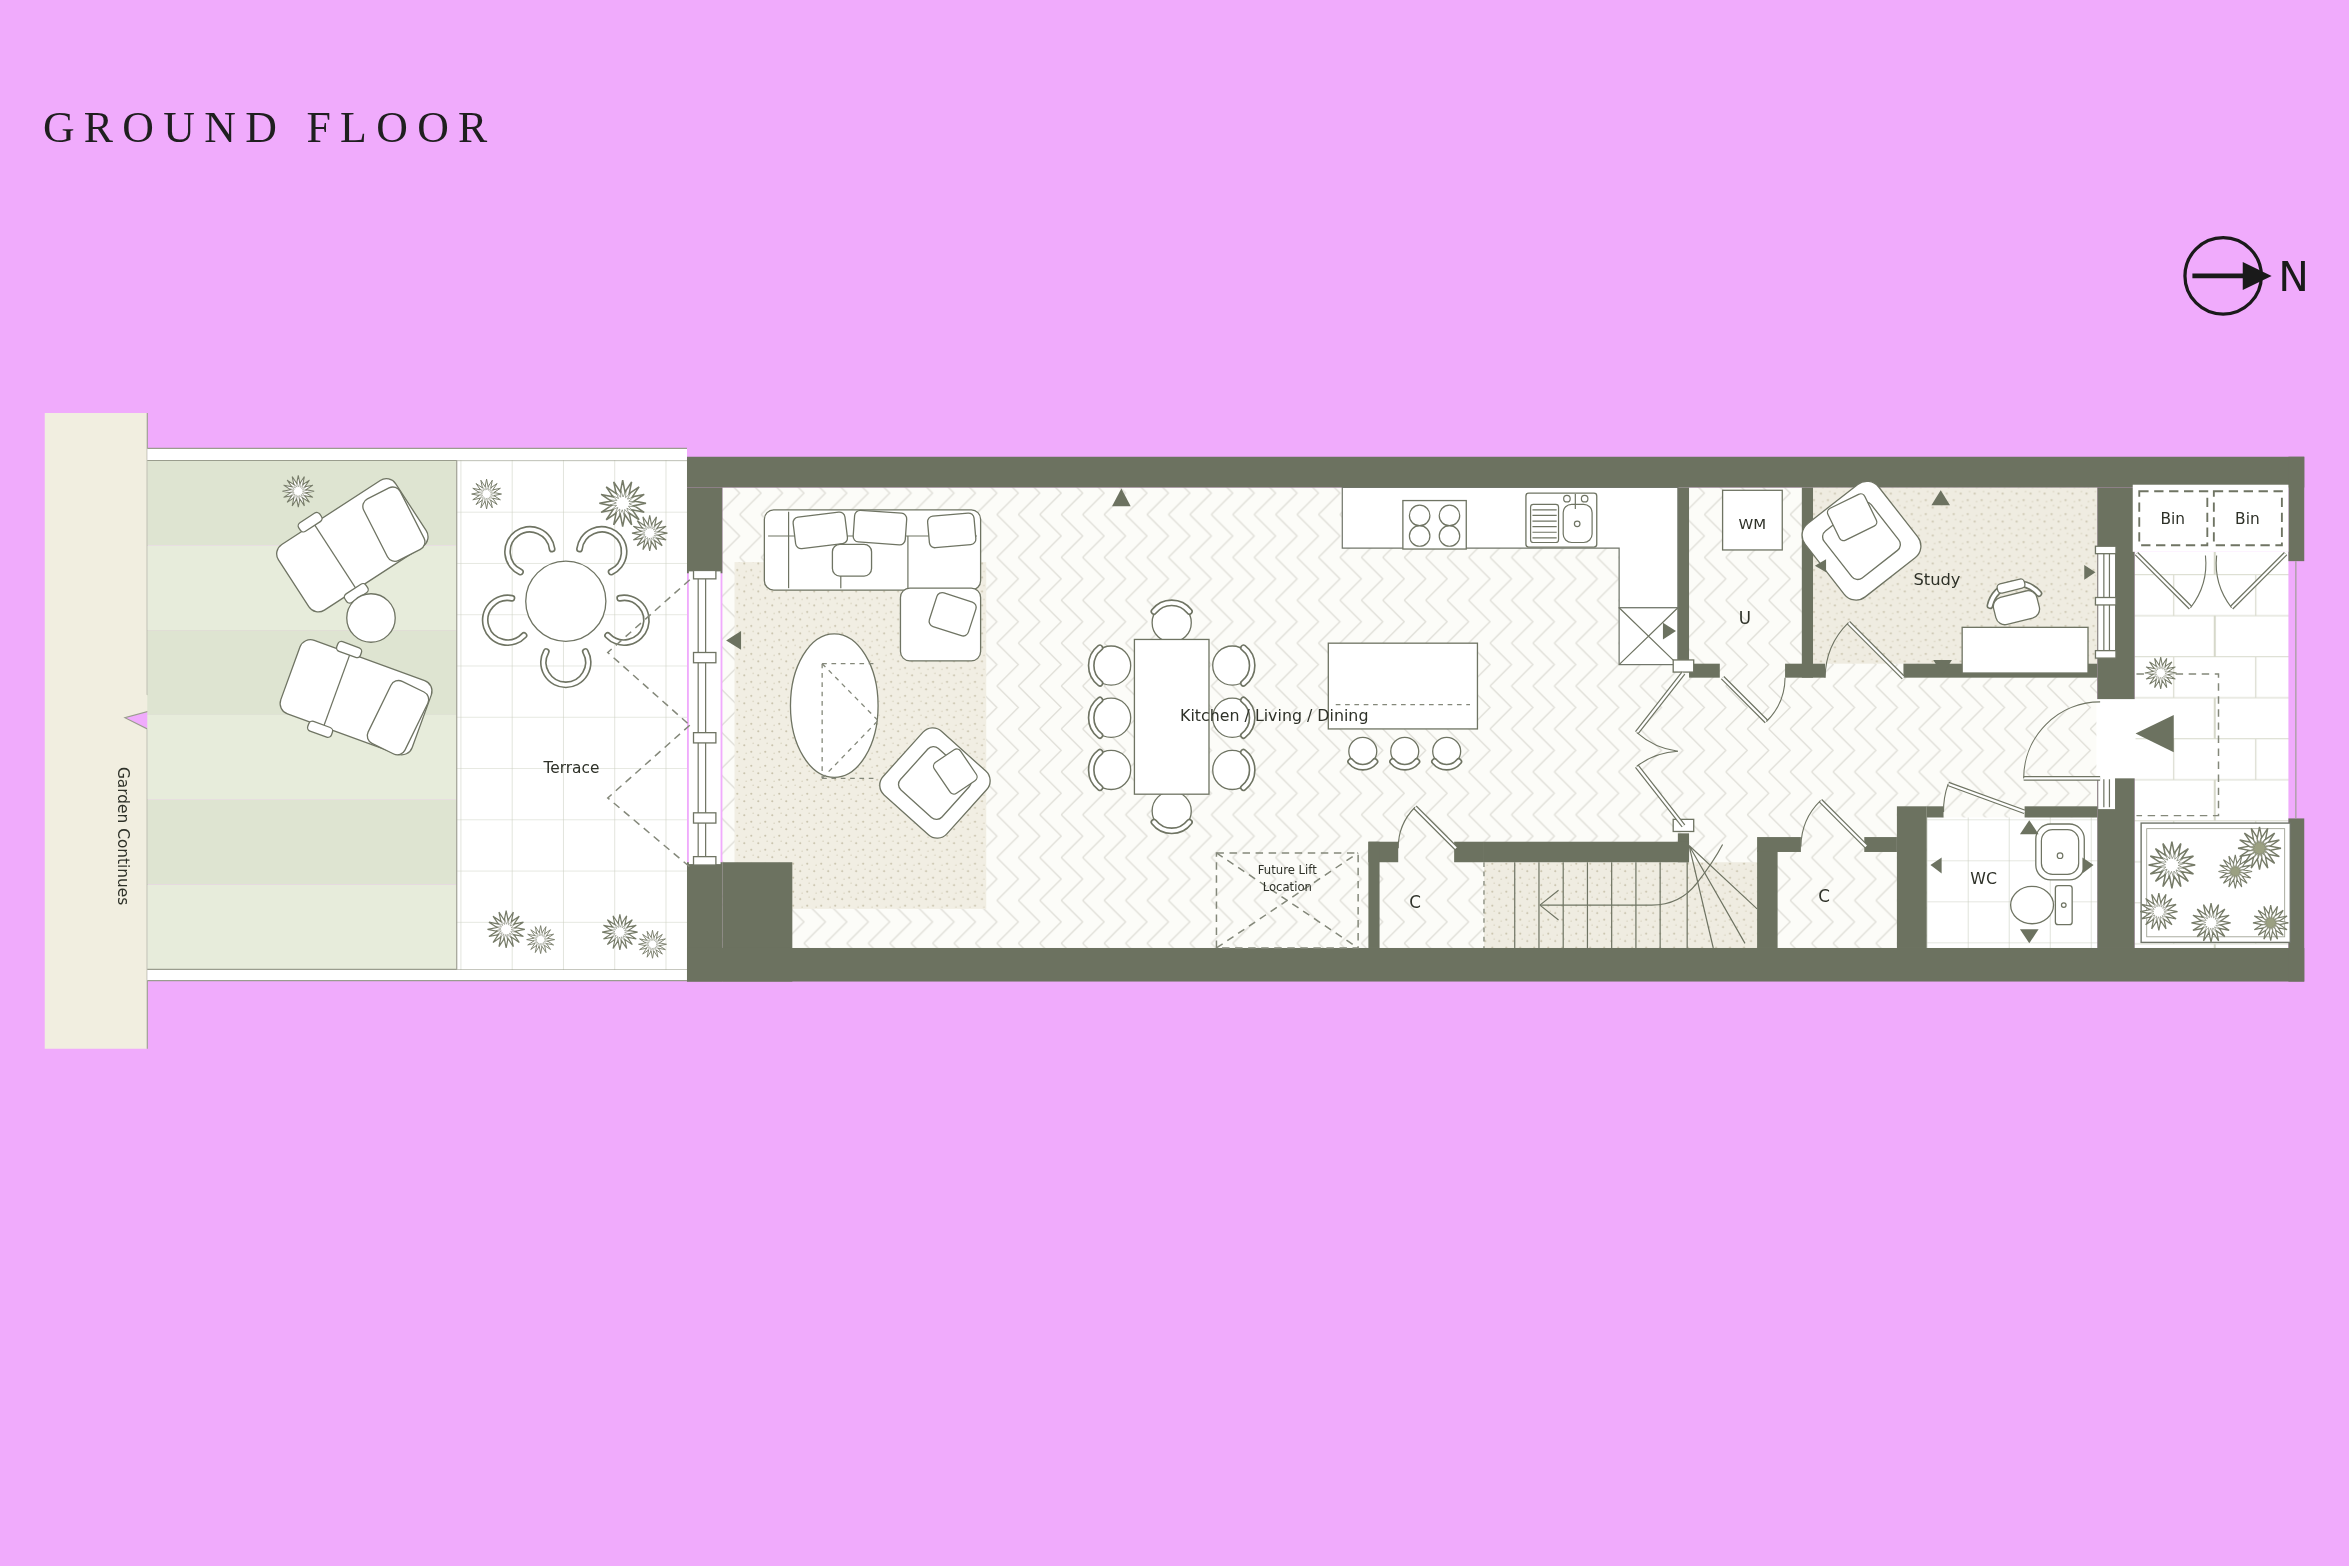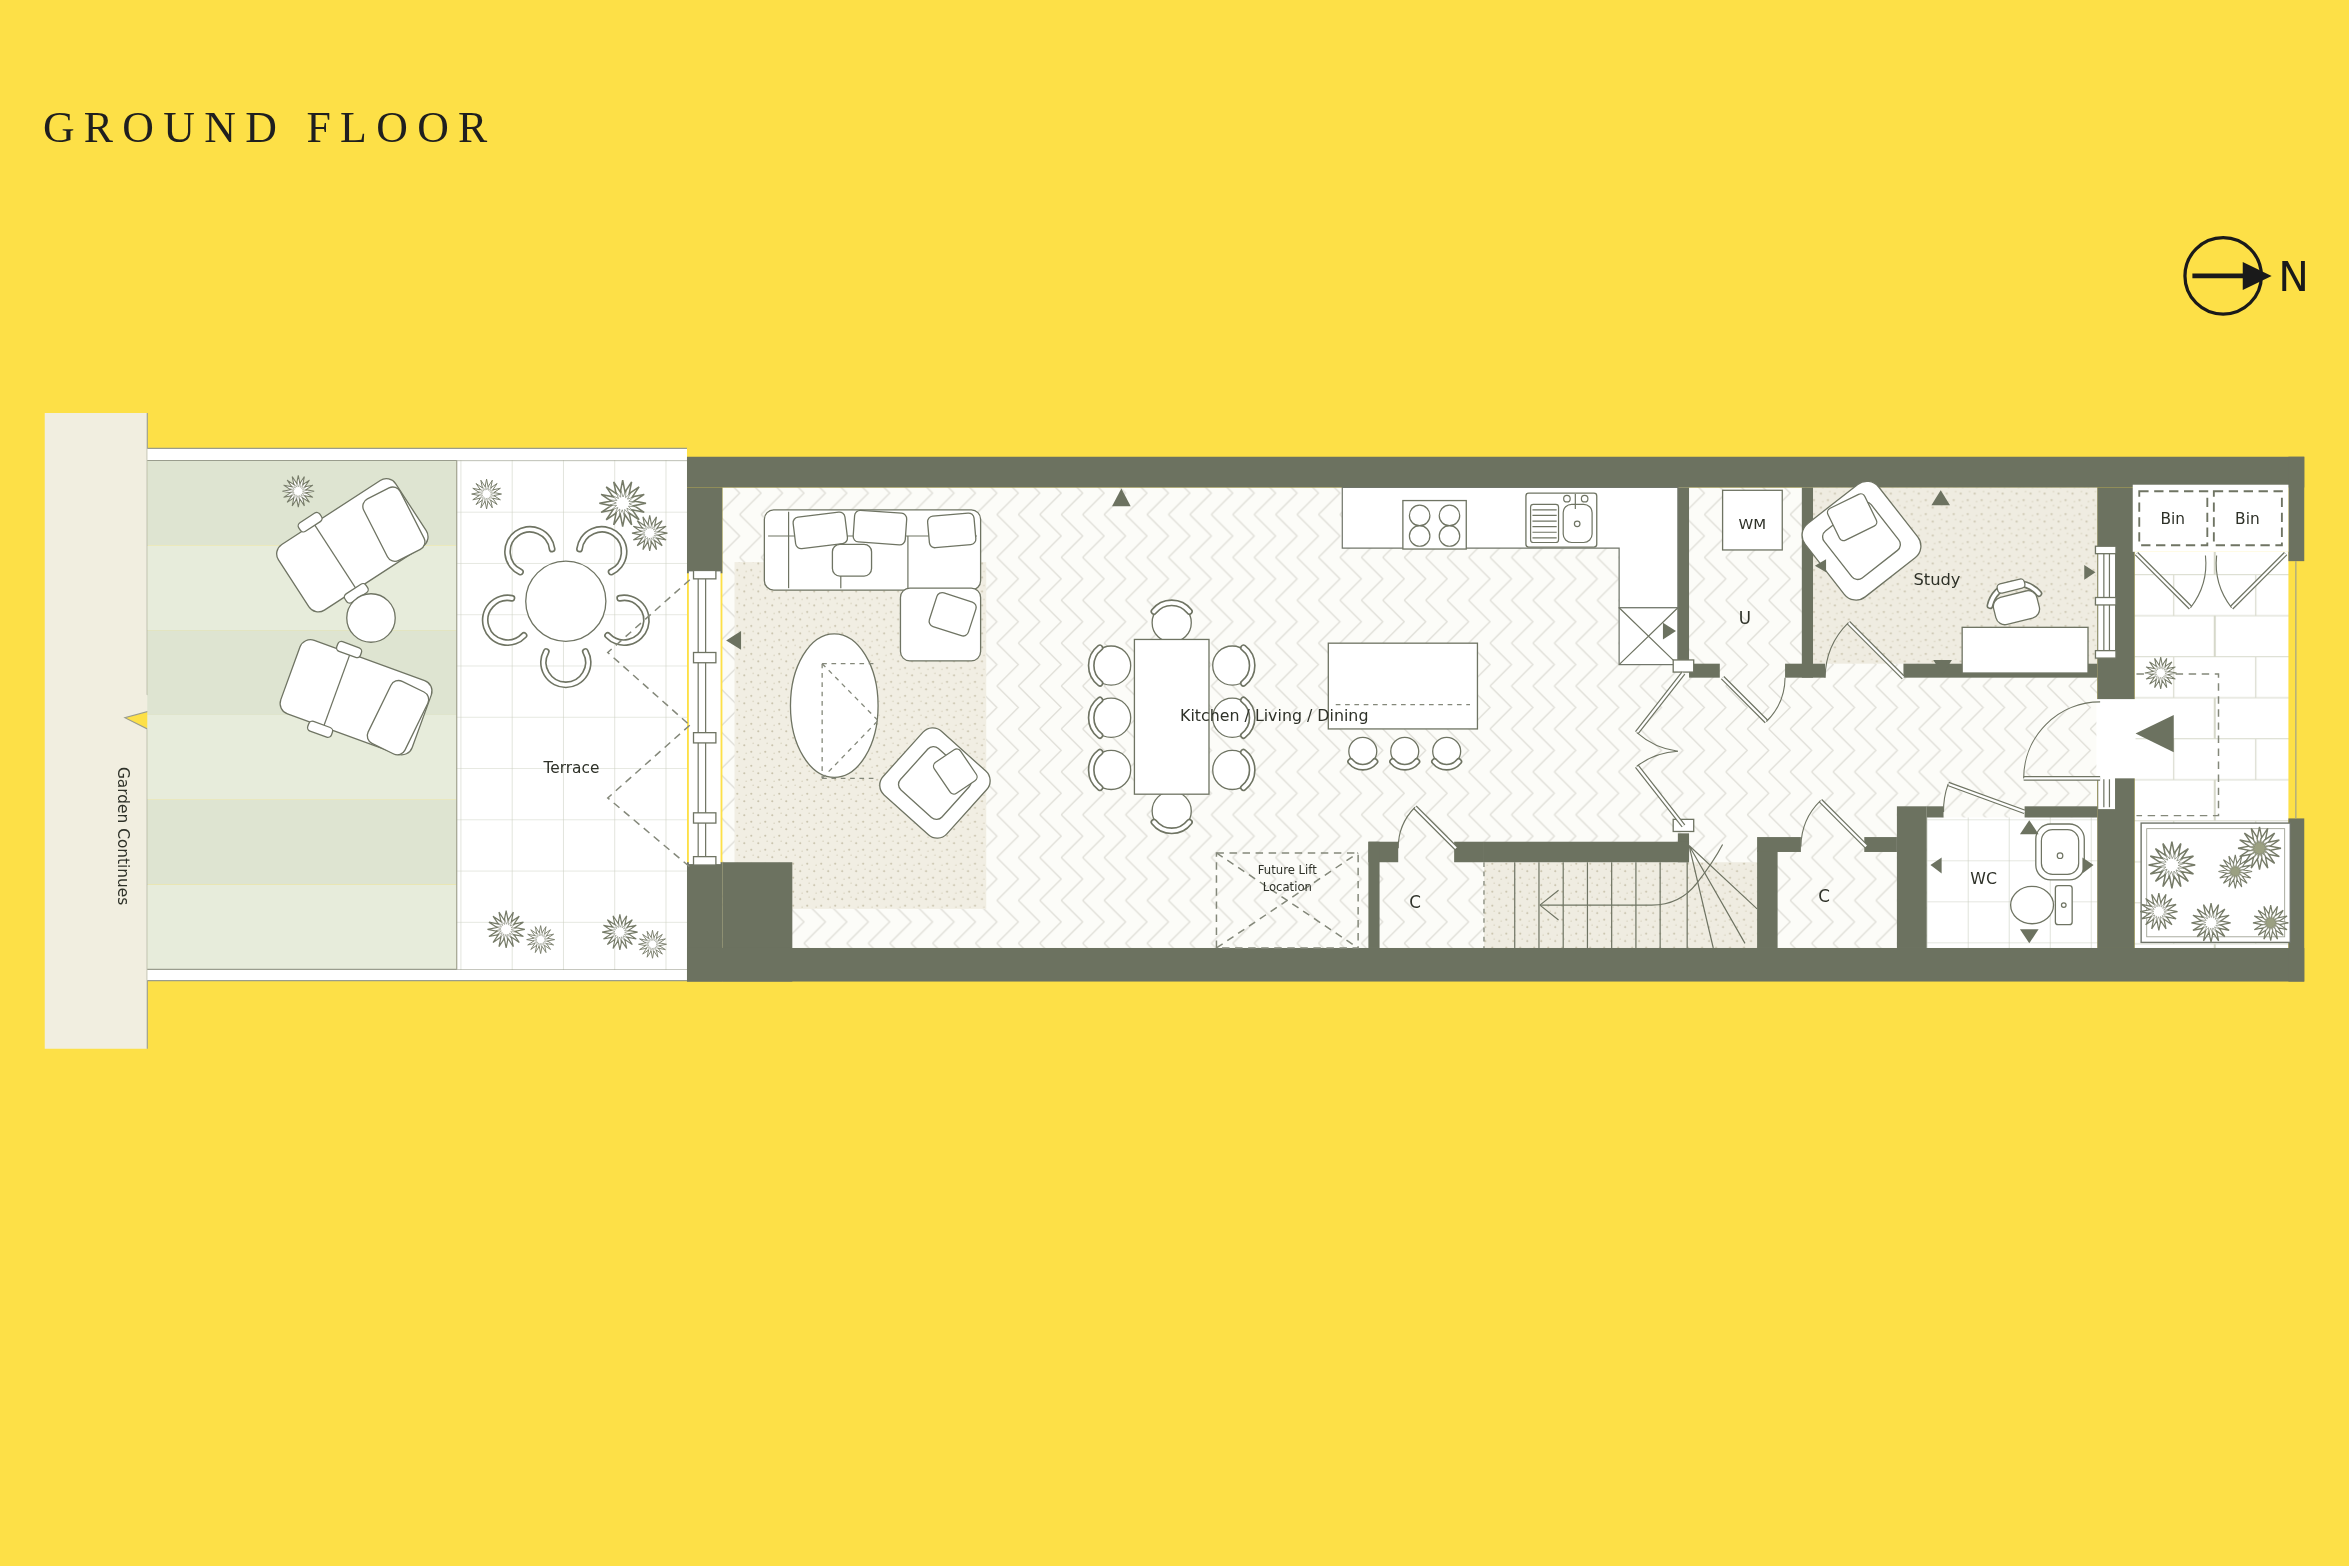--- a/index.html
+++ b/index.html
@@ -1,16 +1,16 @@
 <!DOCTYPE html>
 <html style="font-size:15px"><head>
 <meta charset="utf-8">
 <style>
   html,body{margin:0;padding:0;background:#ffffff;}
-  .page{position:relative;width:2349px;height:1566px;background:#fde047;overflow:hidden;}
+  .page{position:relative;width:2349px;height:1566px;background:#f0abfc;overflow:hidden;}
   svg{position:absolute;top:0;left:0;}
   .wall{fill:#6c7260;}
   .wh{fill:#ffffff;}
   .ln{fill:#ffffff;stroke:#6f7463;stroke-width:1.4;}
   .st{stroke:#6f7463;stroke-width:1.3;fill:none;}
   .thin{stroke:#9a9d8e;stroke-width:1.2;fill:none;}
   .dash{stroke:#84887a;stroke-width:1.6;fill:none;stroke-dasharray:8 6;}
   .dashS{stroke:#84887a;stroke-width:1.4;fill:none;stroke-dasharray:5 5;}
   .dash2{stroke:#6f7463;stroke-width:2;fill:none;stroke-dasharray:10 6;}
   .tri{fill:#6c7260;}

